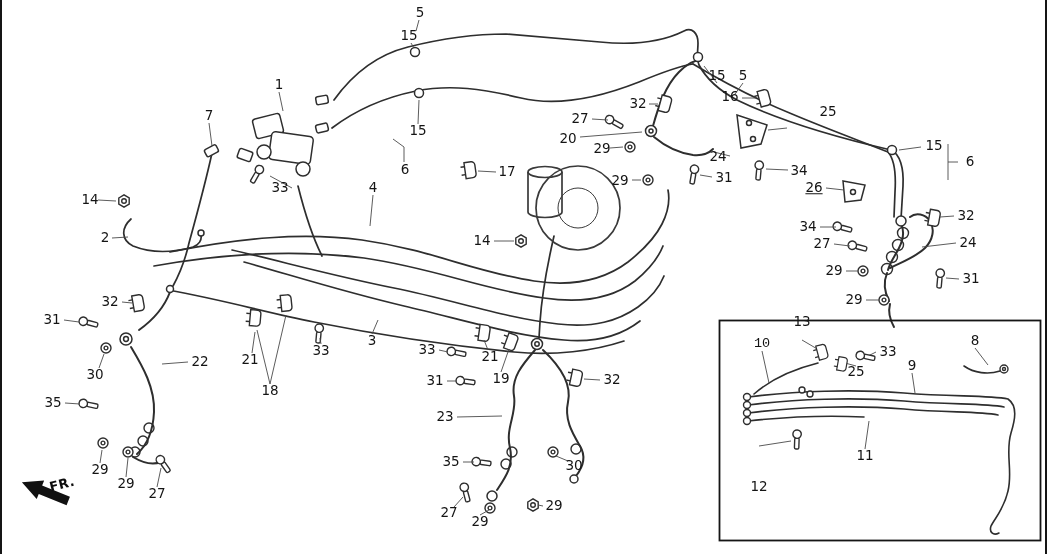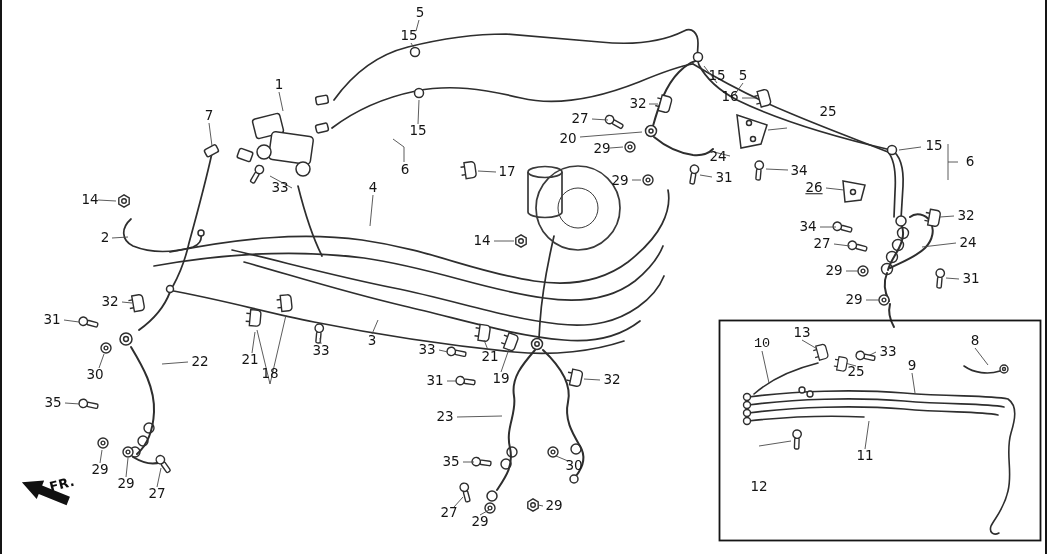--- a/index.html
+++ b/index.html
@@ -274,38 +274,38 @@
       <div class="callout" style="left: 820px; top: 244px;">27</div>
       <div class="callout" style="left: 832px; top: 271px;">29</div>
       <div class="callout" style="left: 969px; top: 279px;">31</div>
       <div class="callout" style="left: 852px; top: 300px;">29</div>
       <div class="callout" style="left: 108px; top: 302px;">32</div>
       <div class="callout" style="left: 50px; top: 320px;">31</div>
       <div class="callout" style="left: 370px; top: 341px;">3</div>
       <div class="callout" style="left: 93px; top: 375px;">30</div>
       <div class="callout" style="left: 198px; top: 362px;">22</div>
       <div class="callout" style="left: 248px; top: 360px;">21</div>
-      <div class="callout" style="left: 268px; top: 374px; text-align: right;">18</div>
+      <div class="callout" style="left: 268px; top: 391px; text-align: right;">18</div>
       <div class="callout" style="left: 319px; top: 351px;">33</div>
       <div class="callout" style="left: 425px; top: 350px;">33</div>
       <div class="callout" style="left: 488px; top: 357px;">21</div>
       <div class="callout" style="left: 499px; top: 379px;">19</div>
       <div class="callout" style="left: 433px; top: 381px;">31</div>
       <div class="callout" style="left: 610px; top: 380px;">32</div>
       <div class="callout" style="left: 51px; top: 403px;">35</div>
       <div class="callout" style="left: 443px; top: 417px;">23</div>
       <div class="callout" style="left: 98px; top: 470px;">29</div>
       <div class="callout" style="left: 124px; top: 484px;">29</div>
       <div class="callout" style="left: 155px; top: 494px;">27</div>
       <div class="callout" style="left: 449px; top: 462px;">35</div>
       <div class="callout" style="left: 572px; top: 466px;">30</div>
       <div class="callout" style="left: 447px; top: 513px;">27</div>
       <div class="callout" style="left: 478px; top: 522px;">29</div>
       <div class="callout" style="left: 552px; top: 506px;">29</div>
-      <div class="callout" style="left: 800px; top: 333px;">13</div>
+      <div class="callout" style="left: 800px; top: 322px;">13</div>
       <div class="callout" style="left: 760px; top: 344px; font-family: Liberation Mono, monospace;">10</div>
       <div class="callout" style="left: 886px; top: 352px;">33</div>
       <div class="callout" style="left: 854px; top: 372px;">25</div>
       <div class="callout" style="left: 910px; top: 366px;">9</div>
       <div class="callout" style="left: 973px; top: 341px;">8</div>
       <div class="callout" style="left: 757px; top: 473px; margin-top: 14px;">12</div>
       <div class="callout" style="left: 863px; top: 456px;">11</div>
     </div>
 
   <div class="fr-label">FR.</div>

